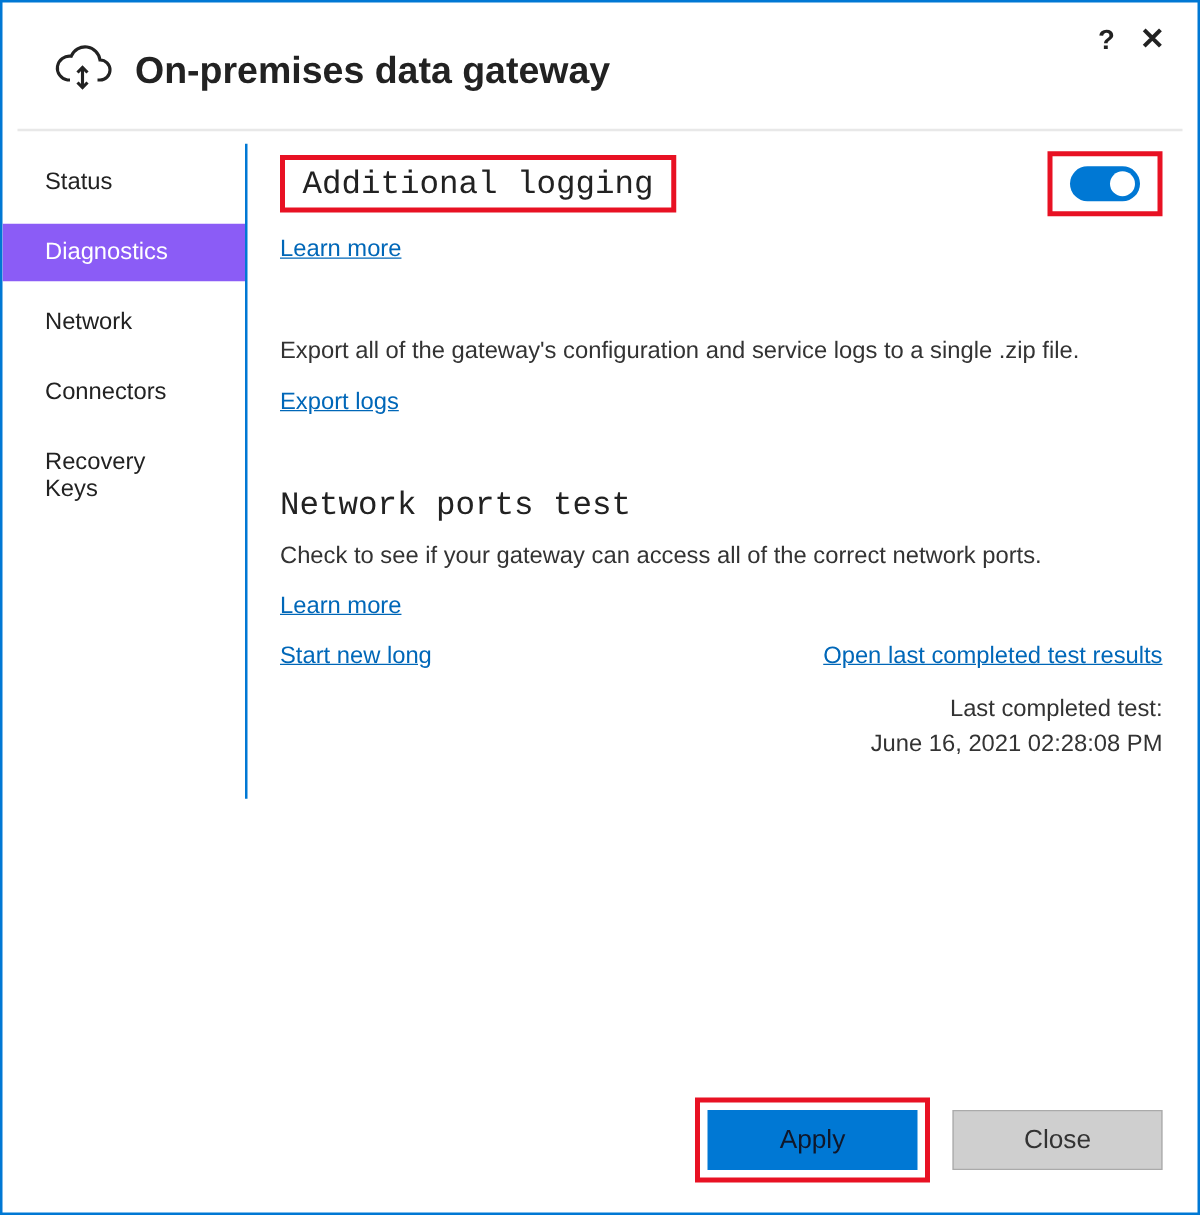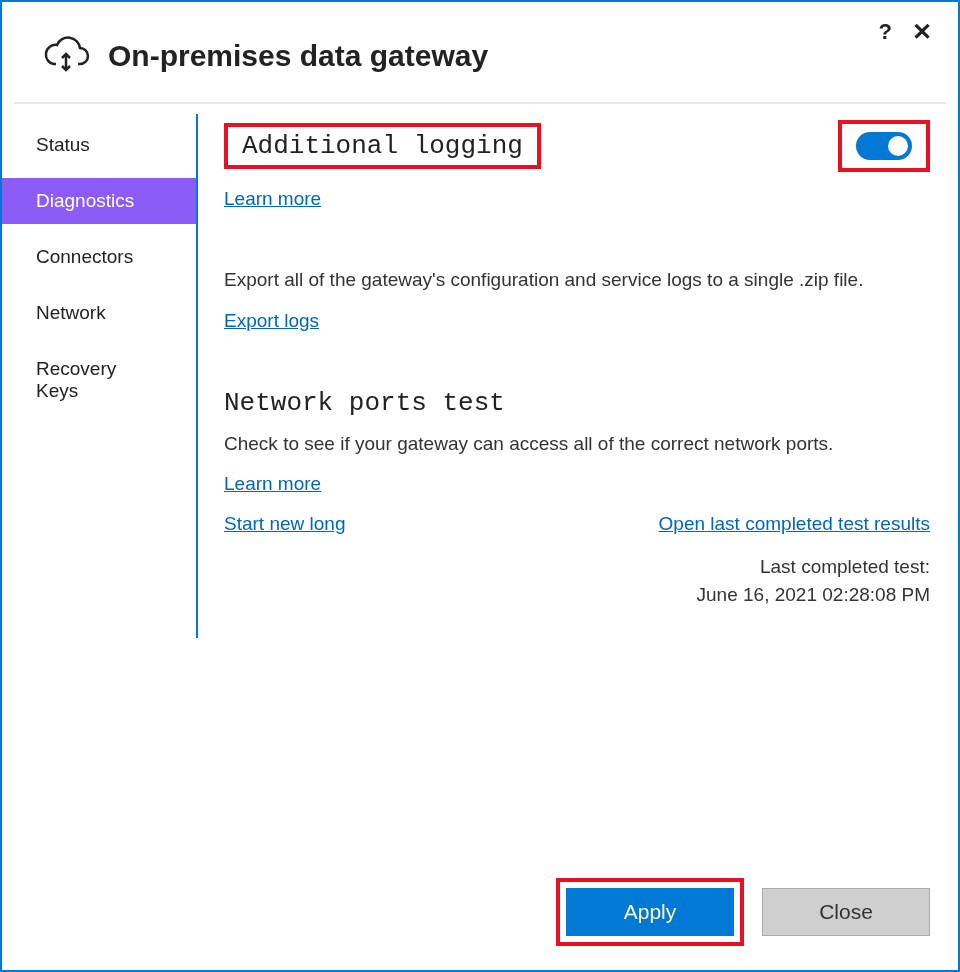--- a/index.html
+++ b/index.html
@@ -146,21 +146,21 @@
     height: 48px;
     font-size: 21px;
     border: none;
     cursor: pointer;
     display: flex;
     align-items: center;
     justify-content: center;
   }
   .btn-primary {
     background: #0078d4;
-    color: #fef9c3;
+    color: #0f172a;
   }
   .btn-secondary {
     background: #cfcfcf;
     color: #333;
     border: 1px solid #aaa;
   }
 </style>
 </head>
 <body>
 
@@ -179,22 +179,22 @@
     <span class="close-icon">✕</span>
   </div>
 </div>
 
 <div class="divider-top"></div>
 
 <div class="body-wrap">
   <nav class="sidebar">
     <div class="sidebar-item">Status</div>
     <div class="sidebar-item active">Diagnostics</div>
+    <div class="sidebar-item">Network</div>
     <div class="sidebar-item">Connectors</div>
-    <div class="sidebar-item">Network</div>
     <div class="sidebar-item">Recovery Keys</div>
   </nav>
 
   <main class="main">
 
     <section class="section">
       <div class="section-header-row">
         <span class="red-box">
           <span class="section-title">Additional logging</span>
         </span>

